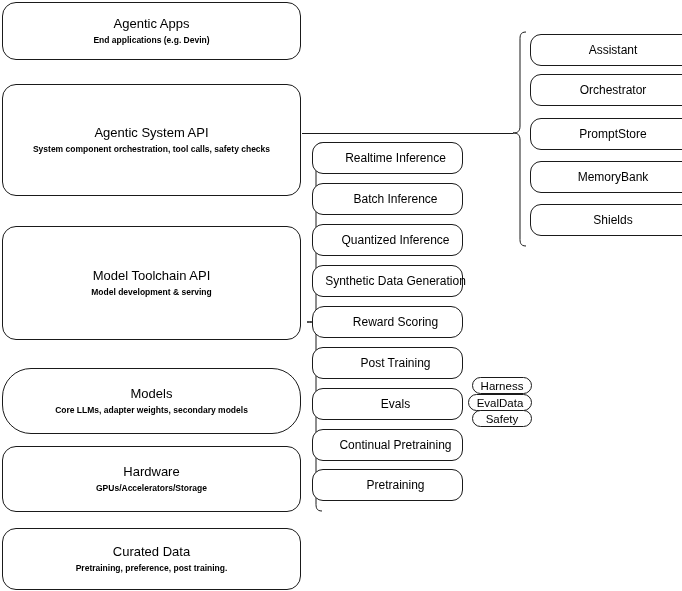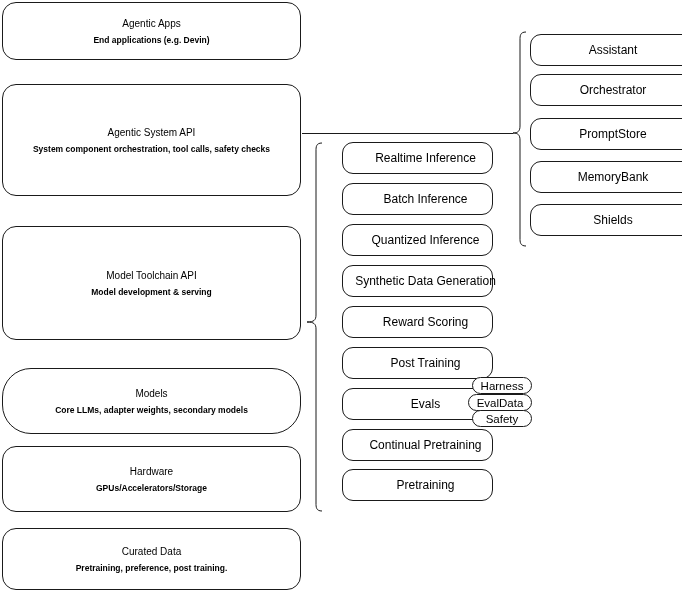--- a/index.html
+++ b/index.html
@@ -27,21 +27,21 @@
     border: 1px solid #1a1a1a;
     border-radius: 12px;
     display: flex;
     flex-direction: column;
     align-items: center;
     justify-content: center;
     text-align: center;
     padding: 2px 6px;
   }
   .node .title {
-    font-size: 10px;
+    font-size: 13px;
     line-height: 16px;
     color: #000;
     white-space: nowrap;
   }
   .node .subtitle {
     font-size: 8.5px;
     line-height: 12px;
     color: #000;
     margin-top: 2px;
     white-space: nowrap;
@@ -55,21 +55,21 @@
   }
   
   .chip {
     height: 32px;
     border-radius: 11px;
   }
   .chip .title {
     font-size: 12px;
     line-height: 15px;
   }
-  .mid-chip { left: 342px; width: 151px; padding-left: 22px; }
+  .mid-chip { left: 312px; width: 151px; padding-left: 22px; }
   .right-chip { left: 530px; width: 166px; }
 
   
   .pill {
     position: absolute;
     box-sizing: border-box;
     background: #ffffff;
     border: 1px solid #1a1a1a;
     border-radius: 999px;
     display: flex;
@@ -169,21 +169,21 @@
   </div>
   <div class="node chip mid-chip" style="top:183px;">
     <div class="title">Batch Inference</div>
   </div>
   <div class="node chip mid-chip" style="top:224px;">
     <div class="title">Quantized Inference</div>
   </div>
   <div class="node chip mid-chip" style="top:265px;">
     <div class="title">Synthetic Data Generation</div>
   </div>
-  <div class="node chip mid-chip" style="top:306px;">
+  <div class="node chip mid-chip" style="top:306px;border-radius:12px;">
     <div class="title">Reward Scoring</div>
   </div>
   <div class="node chip mid-chip" style="top:347px;">
     <div class="title">Post Training</div>
   </div>
   <div class="node chip mid-chip" style="top:388px;">
     <div class="title">Evals</div>
   </div>
   <div class="node chip mid-chip" style="top:429px;">
     <div class="title">Continual Pretraining</div>

